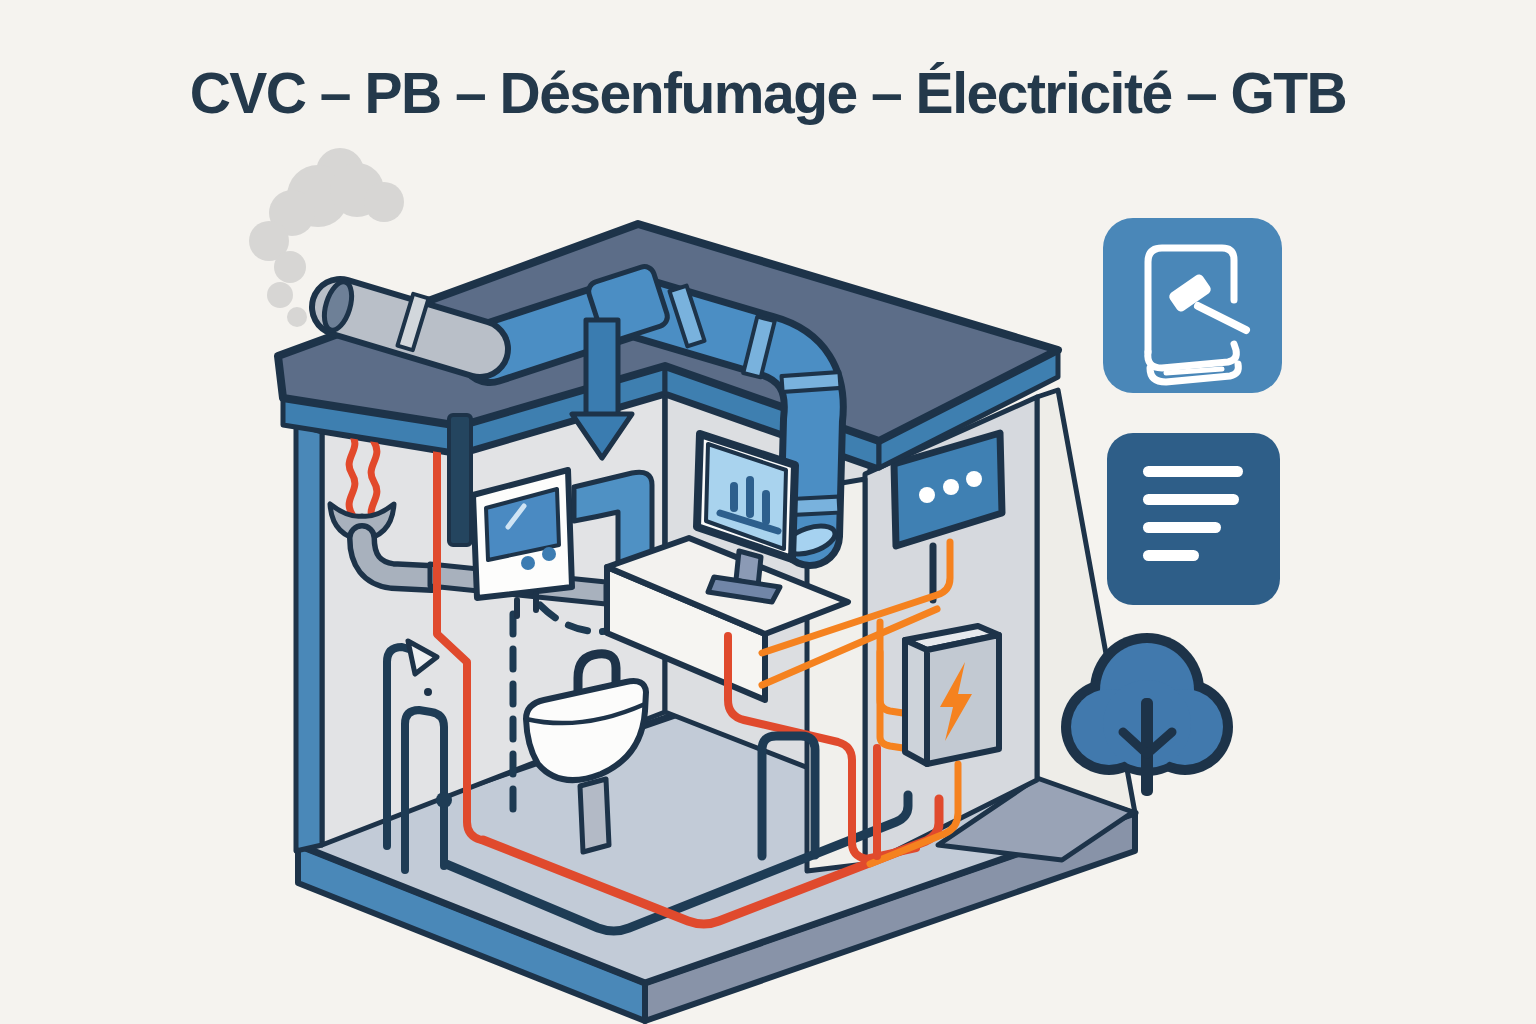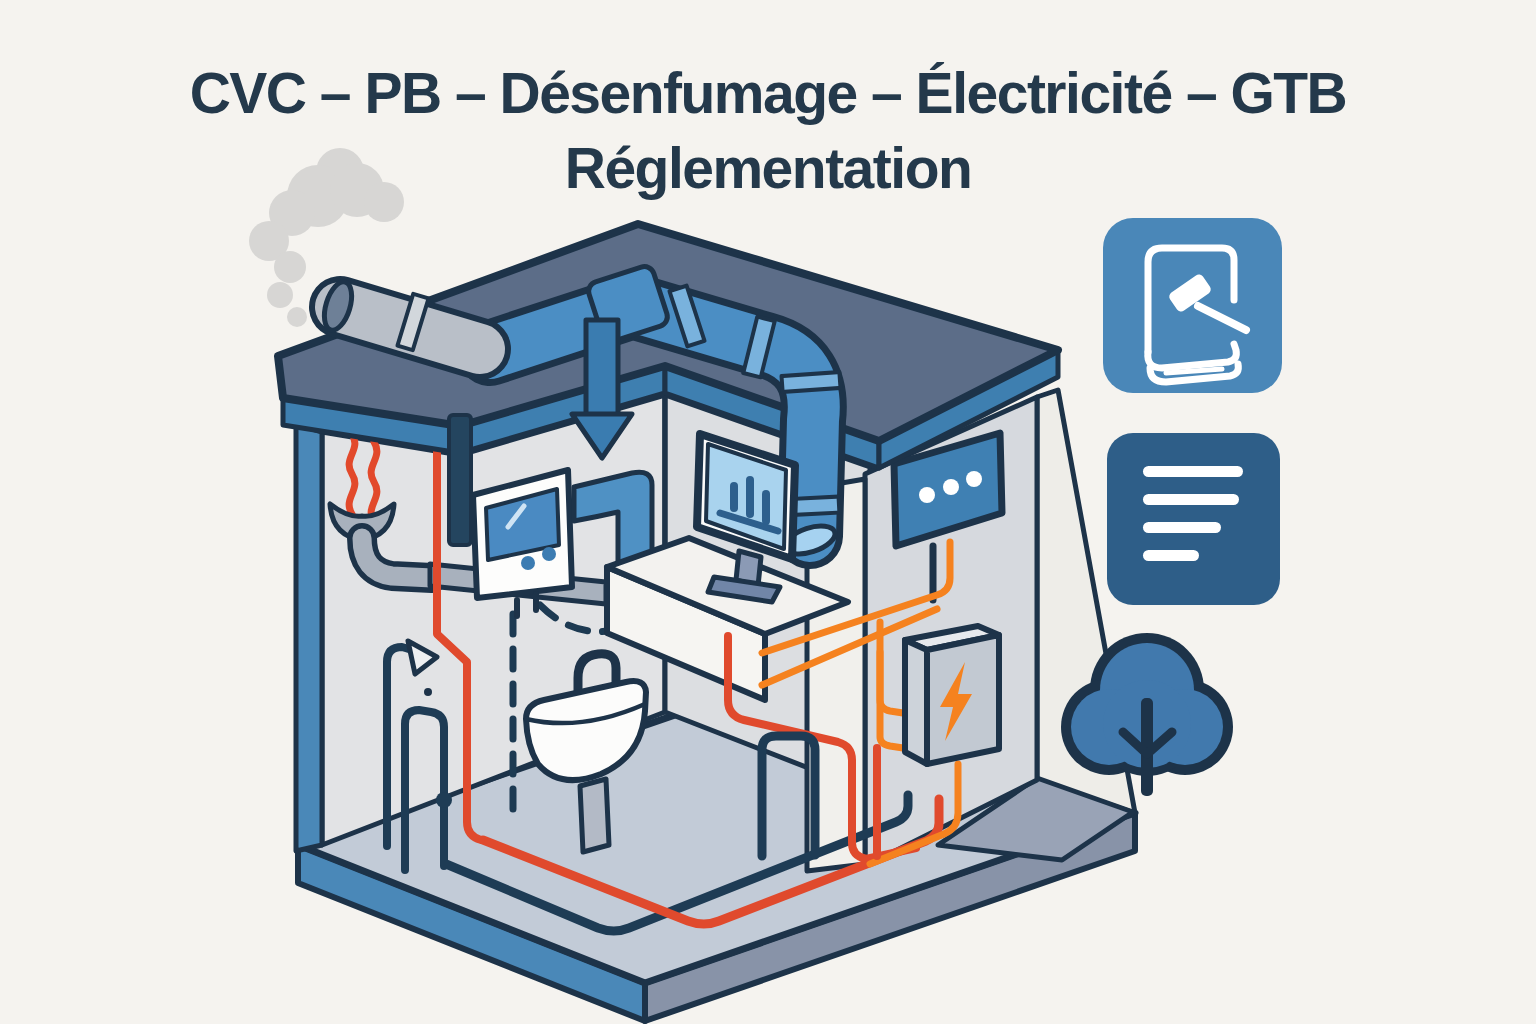--- a/index.html
+++ b/index.html
@@ -10,21 +10,20 @@
   svg.illustration{position:absolute;top:0;left:0;z-index:1;}
   svg *{vector-effect:none;}
 </style>
 </head>
 <body>
 
 <div class="stage">
 
   <div class="title-block">
     <div class="title-line">CVC – PB – Désenfumage – Électricité – GTB</div>
-    <div class="title-line">Réglementation</div>
   </div>
 
   <svg class="illustration" width="1536" height="1024" viewBox="0 0 1536 1024" stroke-linecap="round" stroke-linejoin="round" fill="none">
 
     <g fill="#d7d6d4" stroke="none">
       <circle cx="340" cy="172" r="24"></circle>
         <circle cx="318" cy="196" r="31"></circle>
       <circle cx="357" cy="190" r="27"></circle>
         <circle cx="384" cy="202" r="20"></circle>
       <circle cx="292" cy="213" r="23"></circle>

